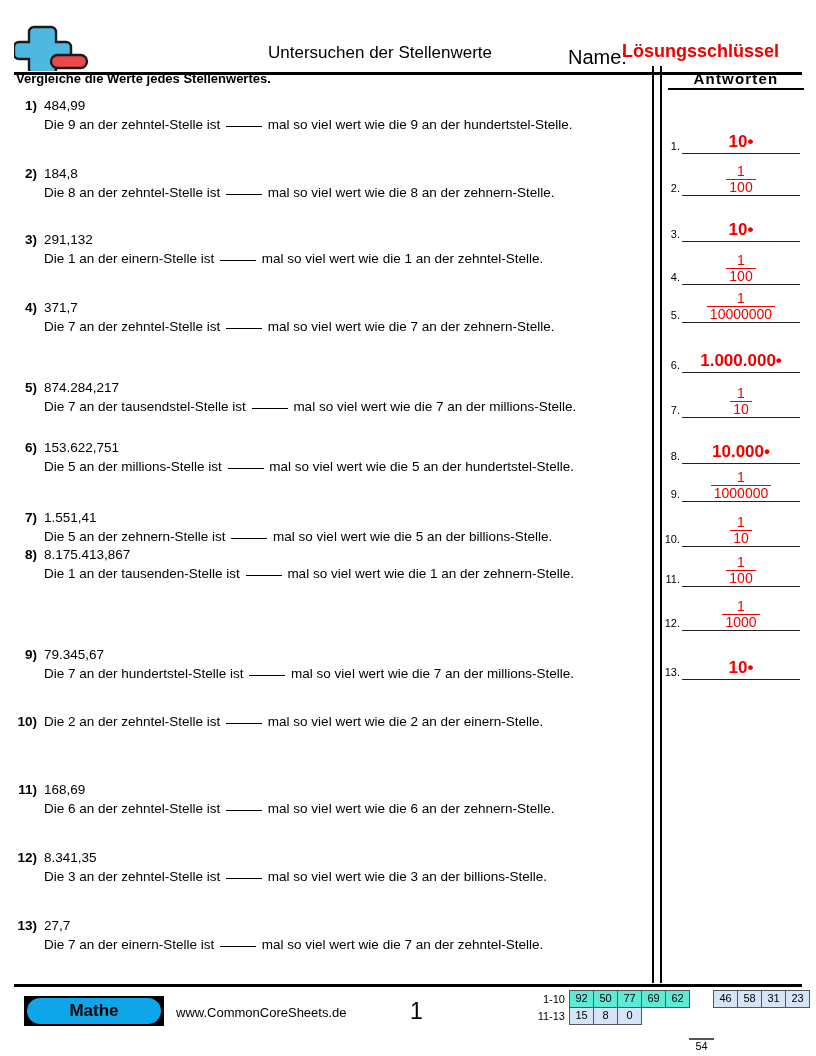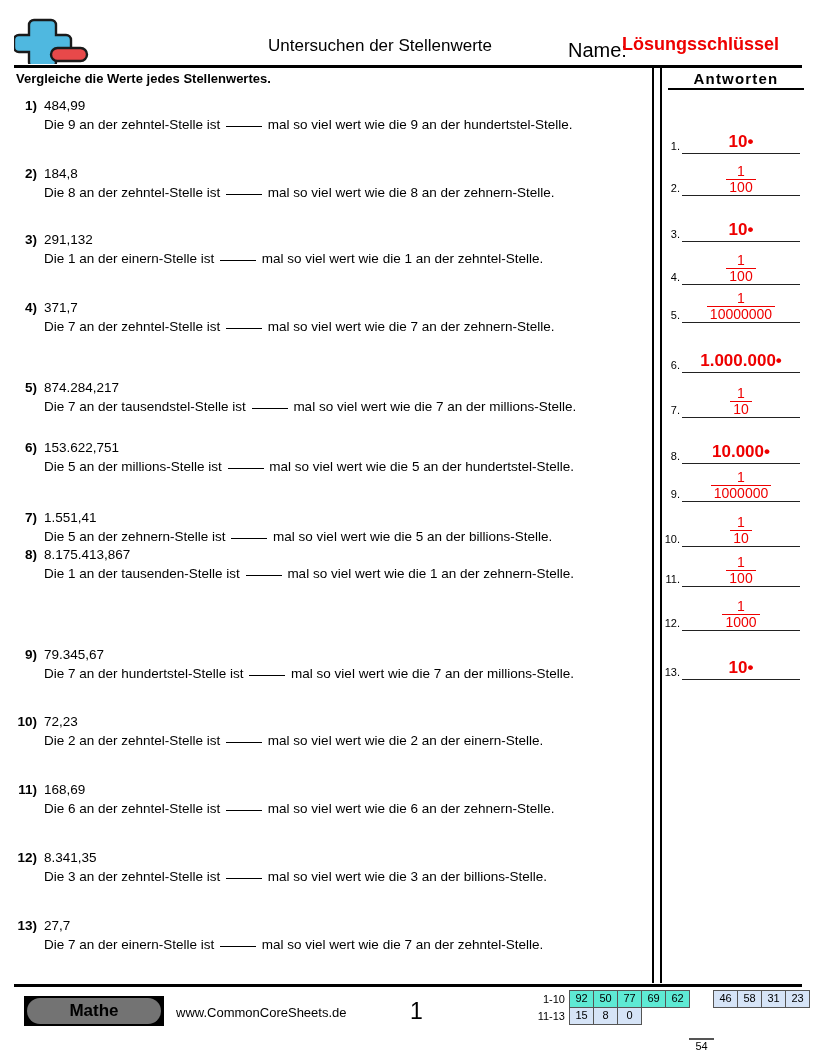--- a/index.html
+++ b/index.html
@@ -12,21 +12,21 @@
     height: 1056px;
     font-family: "Liberation Sans", sans-serif;
     color: #000;
     position: relative;
     overflow: hidden;
   }
 
   
   #header {
     position: absolute;
-    left: 0; top: 0;
+    left: 0; top: 7px;
     width: 816px;
     height: 68px;
   }
   #logo {
     position: absolute;
     left: 14px; top: 18px;
     width: 80px; height: 46px;
   }
   #header-title {
     position: absolute;
@@ -187,21 +187,21 @@
     position: absolute;
     left: 24px; top: 996px;
     width: 140px; height: 30px;
     background: #000;
     display: flex;
     align-items: center;
     justify-content: center;
   }
   #math-badge-inner {
     width: 134px; height: 26px;
-    background: #737373;
+    background: #0ea5e9;
     border-radius: 13px;
     display: flex;
     align-items: center;
     justify-content: center;
     font-size: 17px;
     font-weight: bold;
   }
   #site-url {
     position: absolute;
     left: 176px; top: 1005px;
@@ -325,21 +325,20 @@
     <div class="qrow" style="top: 553px;">
       <div class="qnum">9)</div>
       <div class="qbody">
         <span class="qvalue">79.345,67</span>
         <span class="qtext"><span>Die 7 an der hundertstel-Stelle ist </span><span class="blank"></span><span> mal so viel wert wie die 7 an der millions-Stelle.</span></span>
       </div>
     </div>
     <div class="qrow" style="top: 620px;">
       <div class="qnum">10)</div>
       <div class="qbody">
-        <span class="qvalue">72,23</span>
         <span class="qtext"><span>Die 2 an der zehntel-Stelle ist </span><span class="blank"></span><span> mal so viel wert wie die 2 an der einern-Stelle.</span></span>
       </div>
     </div>
     <div class="qrow" style="top: 688px;">
       <div class="qnum">11)</div>
       <div class="qbody">
         <span class="qvalue">168,69</span>
         <span class="qtext"><span>Die 6 an der zehntel-Stelle ist </span><span class="blank"></span><span> mal so viel wert wie die 6 an der zehnern-Stelle.</span></span>
       </div>
     </div>

